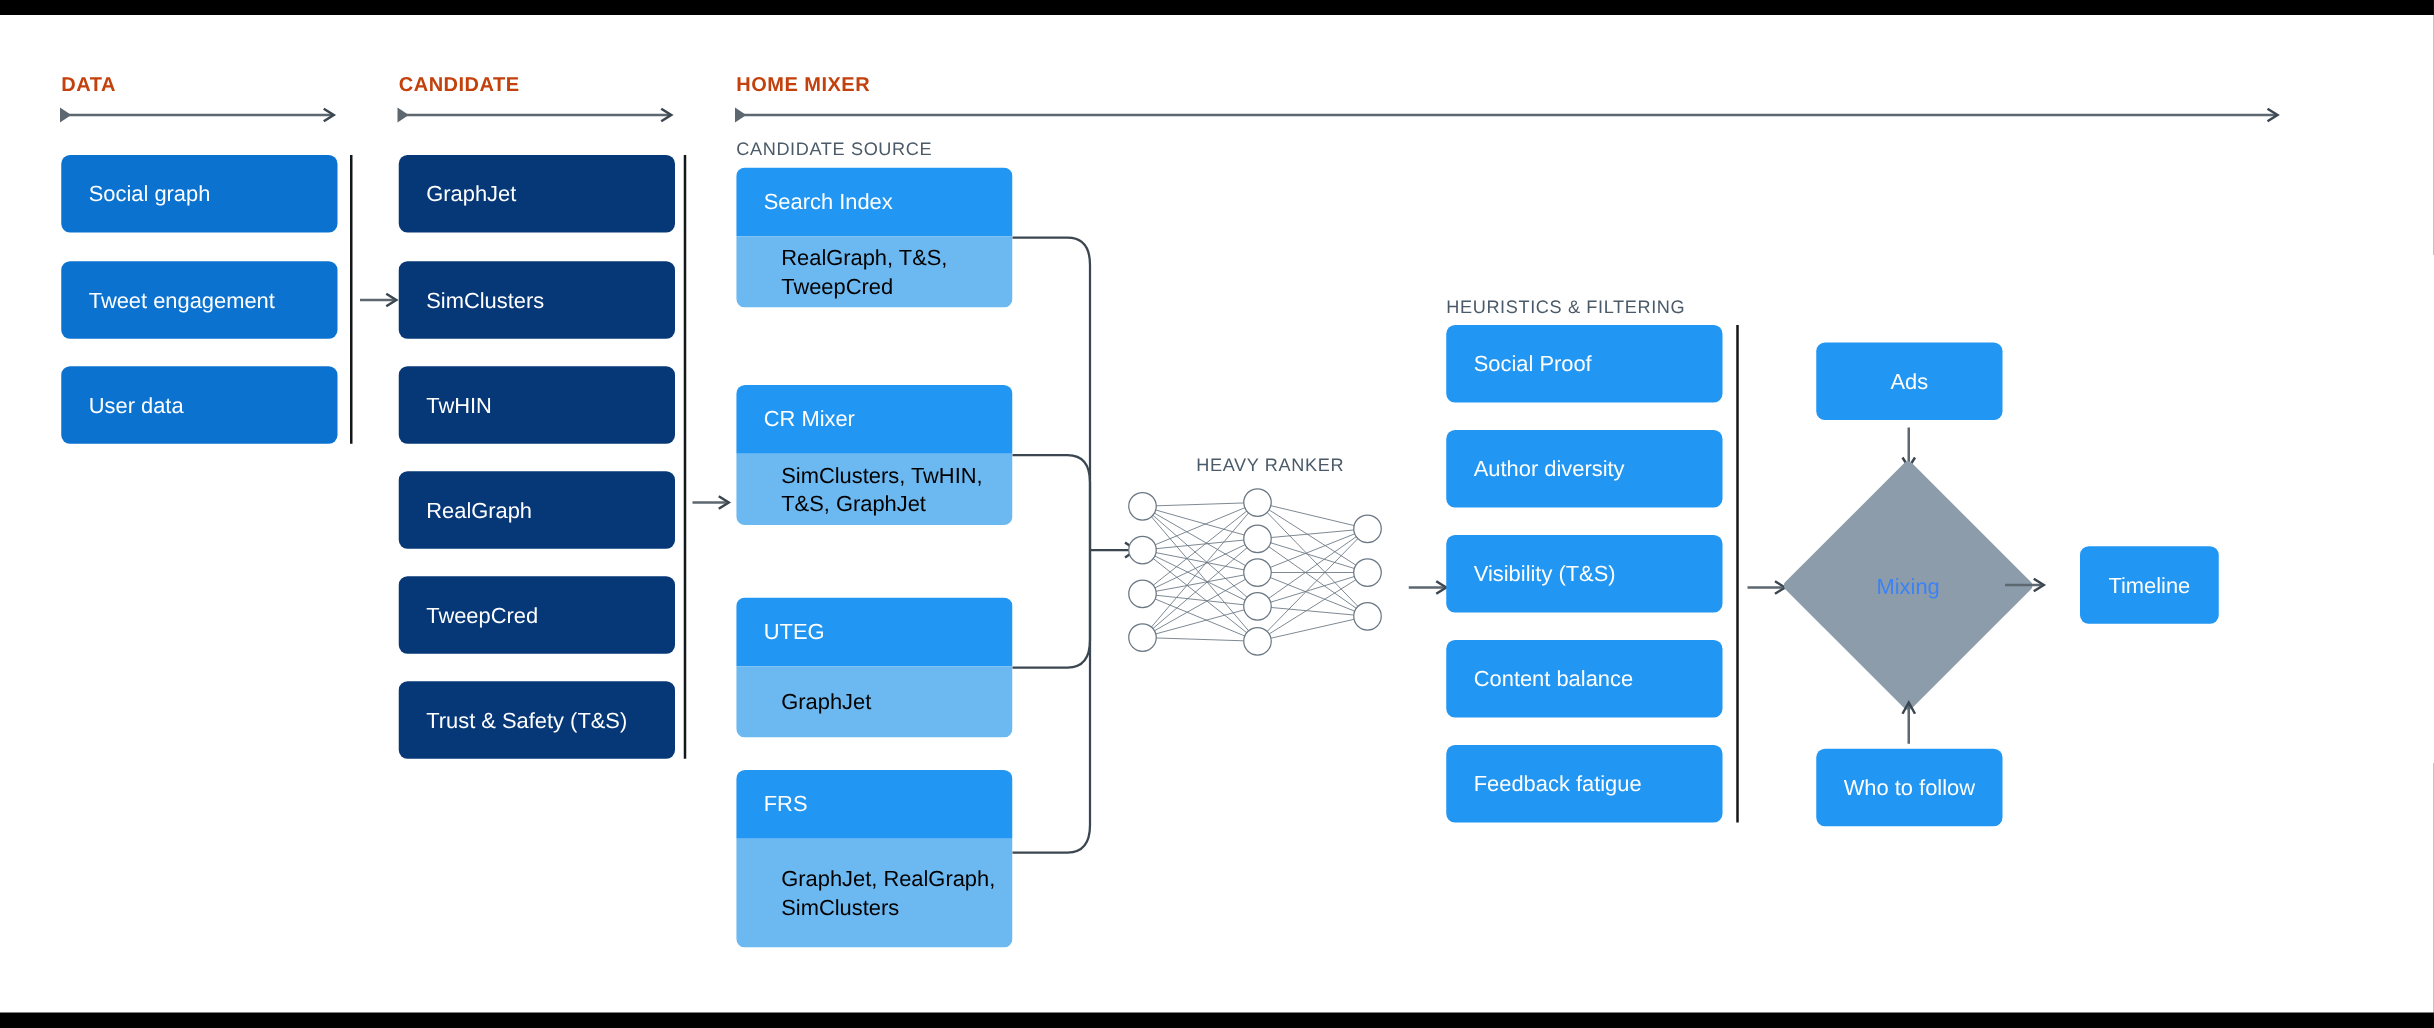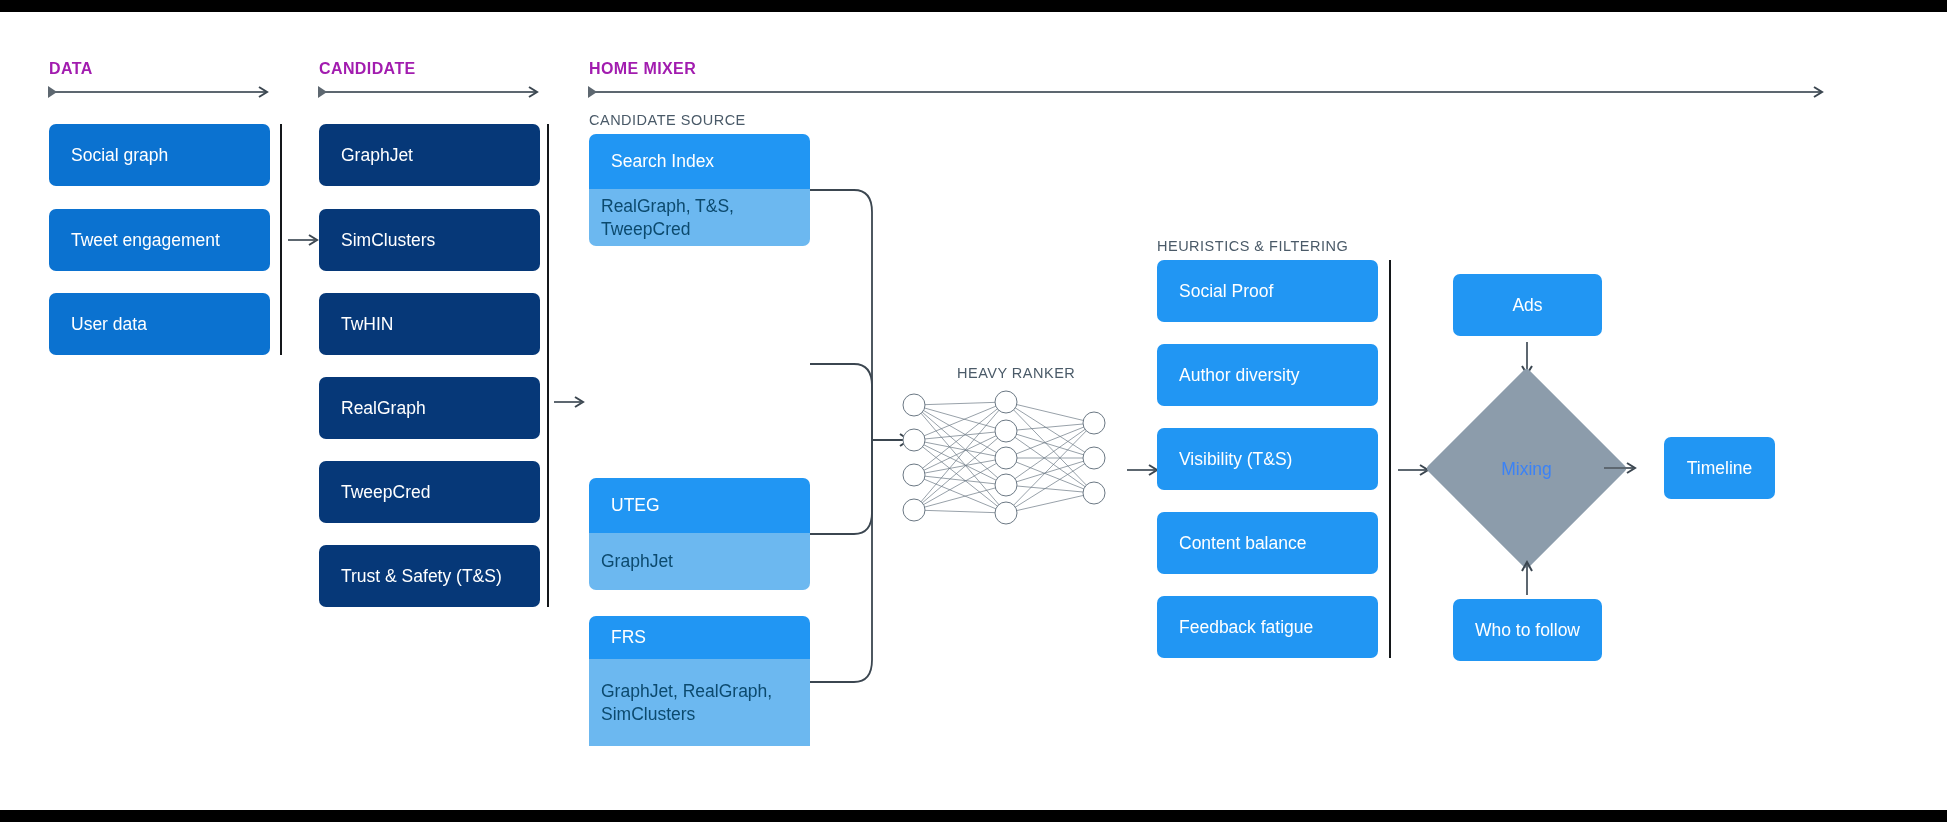--- a/index.html
+++ b/index.html
@@ -23,21 +23,21 @@
     background: #ffffff;
   }
 
   .abs { position: absolute; }
 
   
   .sec-title {
     position: absolute;
     font-size: 16px;
     font-weight: bold;
-    color: #a21caf;
+    color: #c2410c;
     letter-spacing: 0.4px;
     white-space: nowrap;
   }
   .sec-rule {
     position: absolute;
     height: 12px;
   }
   .sec-sub {
     position: absolute;
     font-size: 14.5px;
@@ -76,25 +76,25 @@
     color: #ffffff;
     font-size: 17.5px;
     display: flex;
     align-items: center;
     padding-left: 22px;
     box-sizing: border-box;
     width: 100%;
   }
   .cs-body {
     background: #6cb8f0;
-    color: #0c4a6e;
+    color: #000000;
     font-size: 17.5px;
     display: flex;
     align-items: center;
-    padding-left: 12px;
+    padding-left: 36px;
     box-sizing: border-box;
     width: 100%;
     line-height: 1.28;
     white-space: pre-line;
   }
 
   
   .vrule {
     position: absolute;
     width: 2px;
@@ -199,28 +199,33 @@
     <line x1="0" y1="6" x2="27" y2="6" stroke="#5d6770" stroke-width="2"></line>
     <polyline points="21,1 29,6 21,11" fill="none" stroke="#3b4650" stroke-width="2"></polyline>
   </svg>
 
   <div class="cs-card" style="left:589px; top:122px; width:221px; height:112px;">
     <div class="cs-head" style="height:55px;">Search Index</div>
     <div class="cs-body" style="height:57px;">RealGraph, T&amp;S,
 TweepCred</div>
   </div>
 
+  <div class="cs-card" style="left:589px; top:296px; width:221px; height:112px;">
+    <div class="cs-head" style="height:55px;">CR Mixer</div>
+    <div class="cs-body" style="height:57px;">SimClusters, TwHIN,
+T&amp;S, GraphJet</div>
+  </div>
 
   <div class="cs-card" style="left:589px; top:466px; width:221px; height:112px;">
     <div class="cs-head" style="height:55px;">UTEG</div>
     <div class="cs-body" style="height:57px;">GraphJet</div>
   </div>
 
   <div class="cs-card" style="left:589px; top:604px; width:221px; height:142px;">
-    <div class="cs-head" style="height:43px;">FRS</div>
+    <div class="cs-head" style="height:55px;">FRS</div>
     <div class="cs-body" style="height:87px;">GraphJet, RealGraph,
 SimClusters</div>
   </div>
 
   <svg class="abs" style="left:810px; top:170px; width:110px; height:500px;">
     <g fill="none" stroke="#3b4650" stroke-width="1.8">
       <path d="M0,8 H44 Q62,8 62,30 V258"></path>
       <path d="M0,182 H44 Q62,182 62,204 V258"></path>
       <path d="M0,352 H44 Q62,352 62,330 V258"></path>
       <path d="M0,500 H44 Q62,500 62,478 V258"></path>

